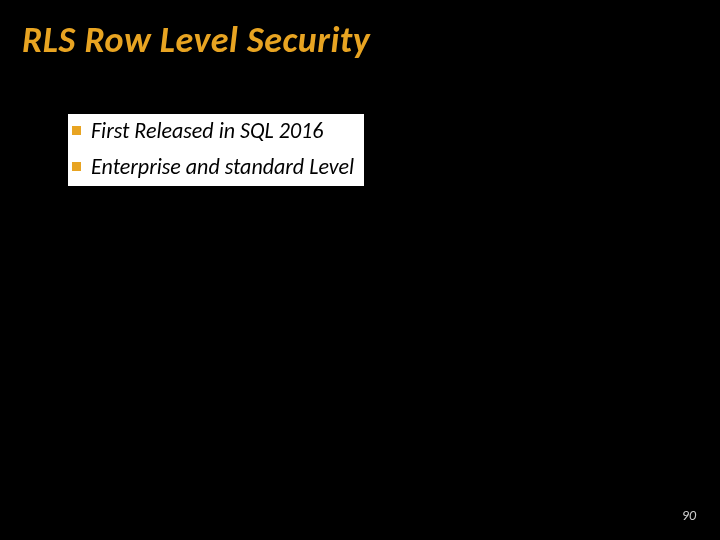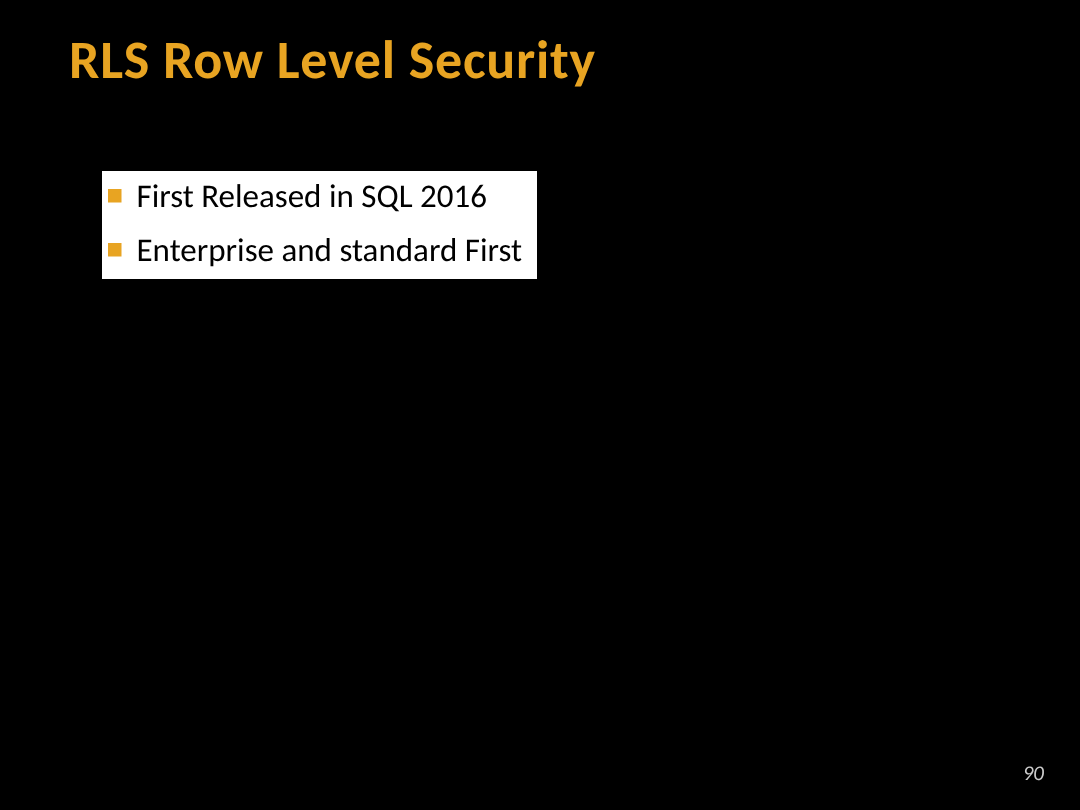--- a/index.html
+++ b/index.html
@@ -12,36 +12,38 @@
       height: 540px;
       background: #000000;
       font-family: 'Candara', 'Calibri', 'Segoe UI', sans-serif;
       overflow: hidden;
       position: relative;
     }
     .slide-title {
       color: #e8a422;
       font-size: 36px;
       font-weight: bold;
-      padding: 18px 0 0 46px;
+      padding: 18px 0 0 22px;
       letter-spacing: 0.5px;
+      font-style: italic;
     }
     .content {
       padding: 52px 0 0 68px;
     }
     ul {
       list-style: none;
     }
     li {
       display: flex;
       align-items: center;
       background: #ffffff;
       margin-bottom: 3px;
       padding: 3px 10px 3px 4px;
       width: fit-content;
+      font-style: italic;
     }
     li .sq {
       width: 9px;
       height: 9px;
       background: #e8a422;
       margin-right: 10px;
       flex-shrink: 0;
     }
     li .txt {
       color: #000000;
@@ -69,19 +71,19 @@
 
 <div class="content">
   <div class="list-wrap">
     <ul>
       <li>
         <span class="sq"></span>
         <span class="txt">First Released in SQL 2016</span>
       </li>
       <li>
         <span class="sq"></span>
-        <span class="txt">Enterprise and standard First</span>
+        <span class="txt">Enterprise and standard Level</span>
       </li>
     </ul>
   </div>
 </div>
 
 <div class="page-number">90</div>
 
 </body></html>

